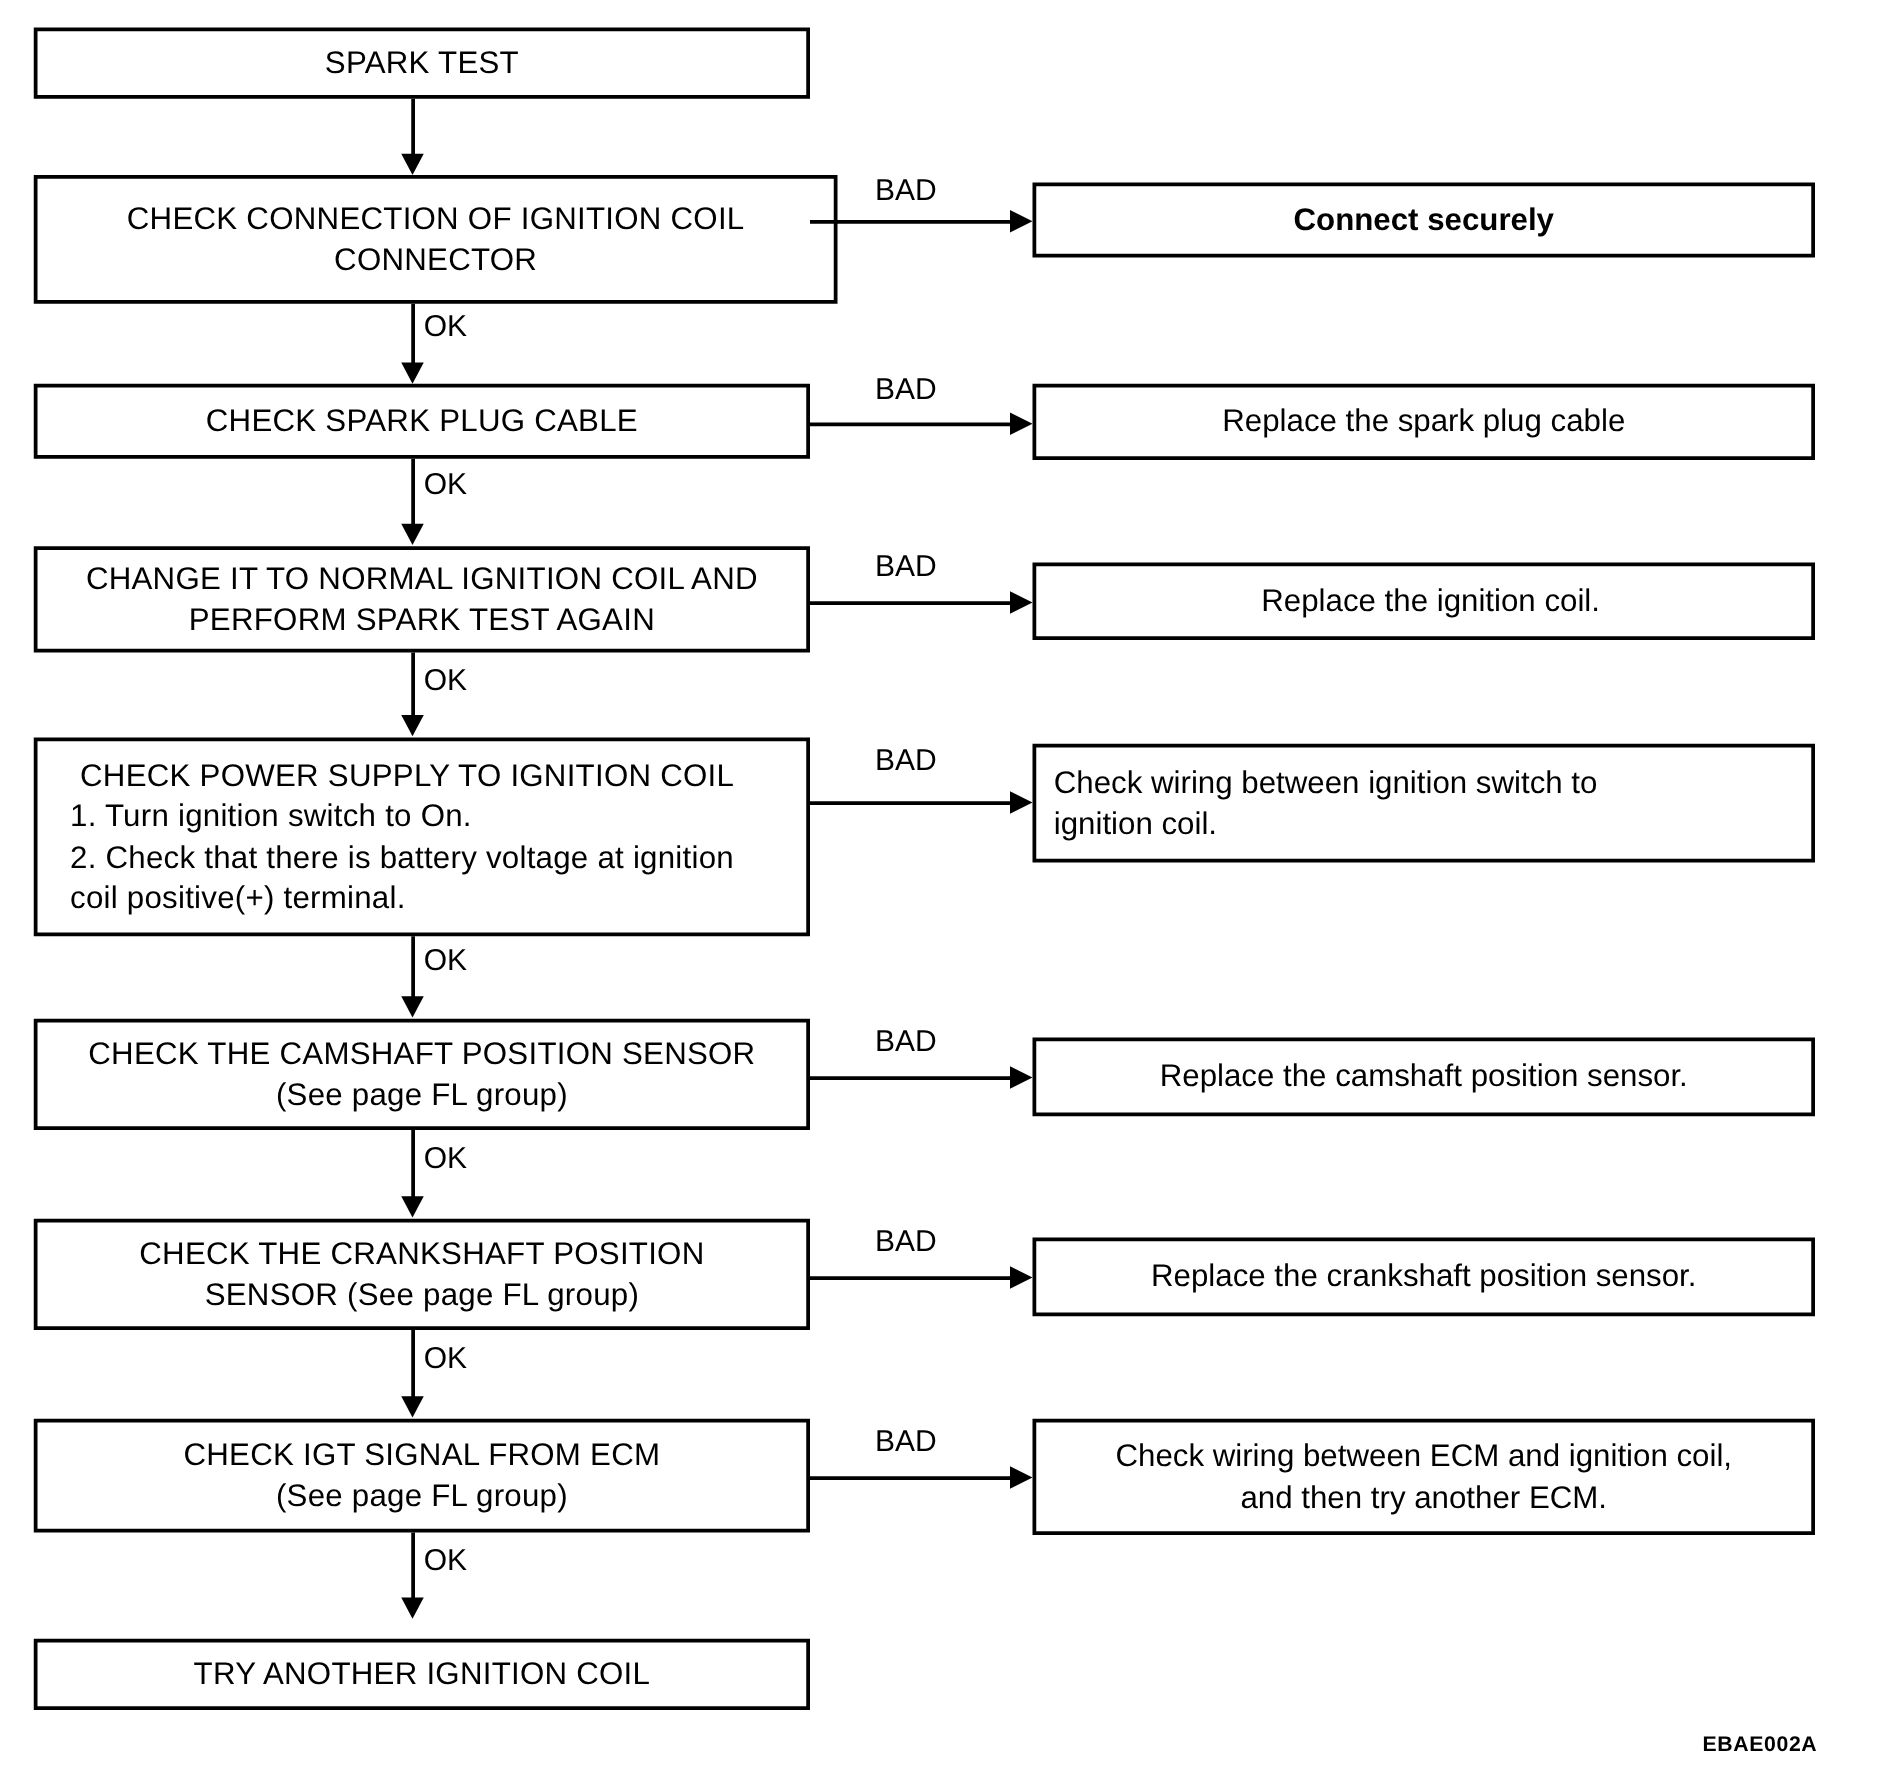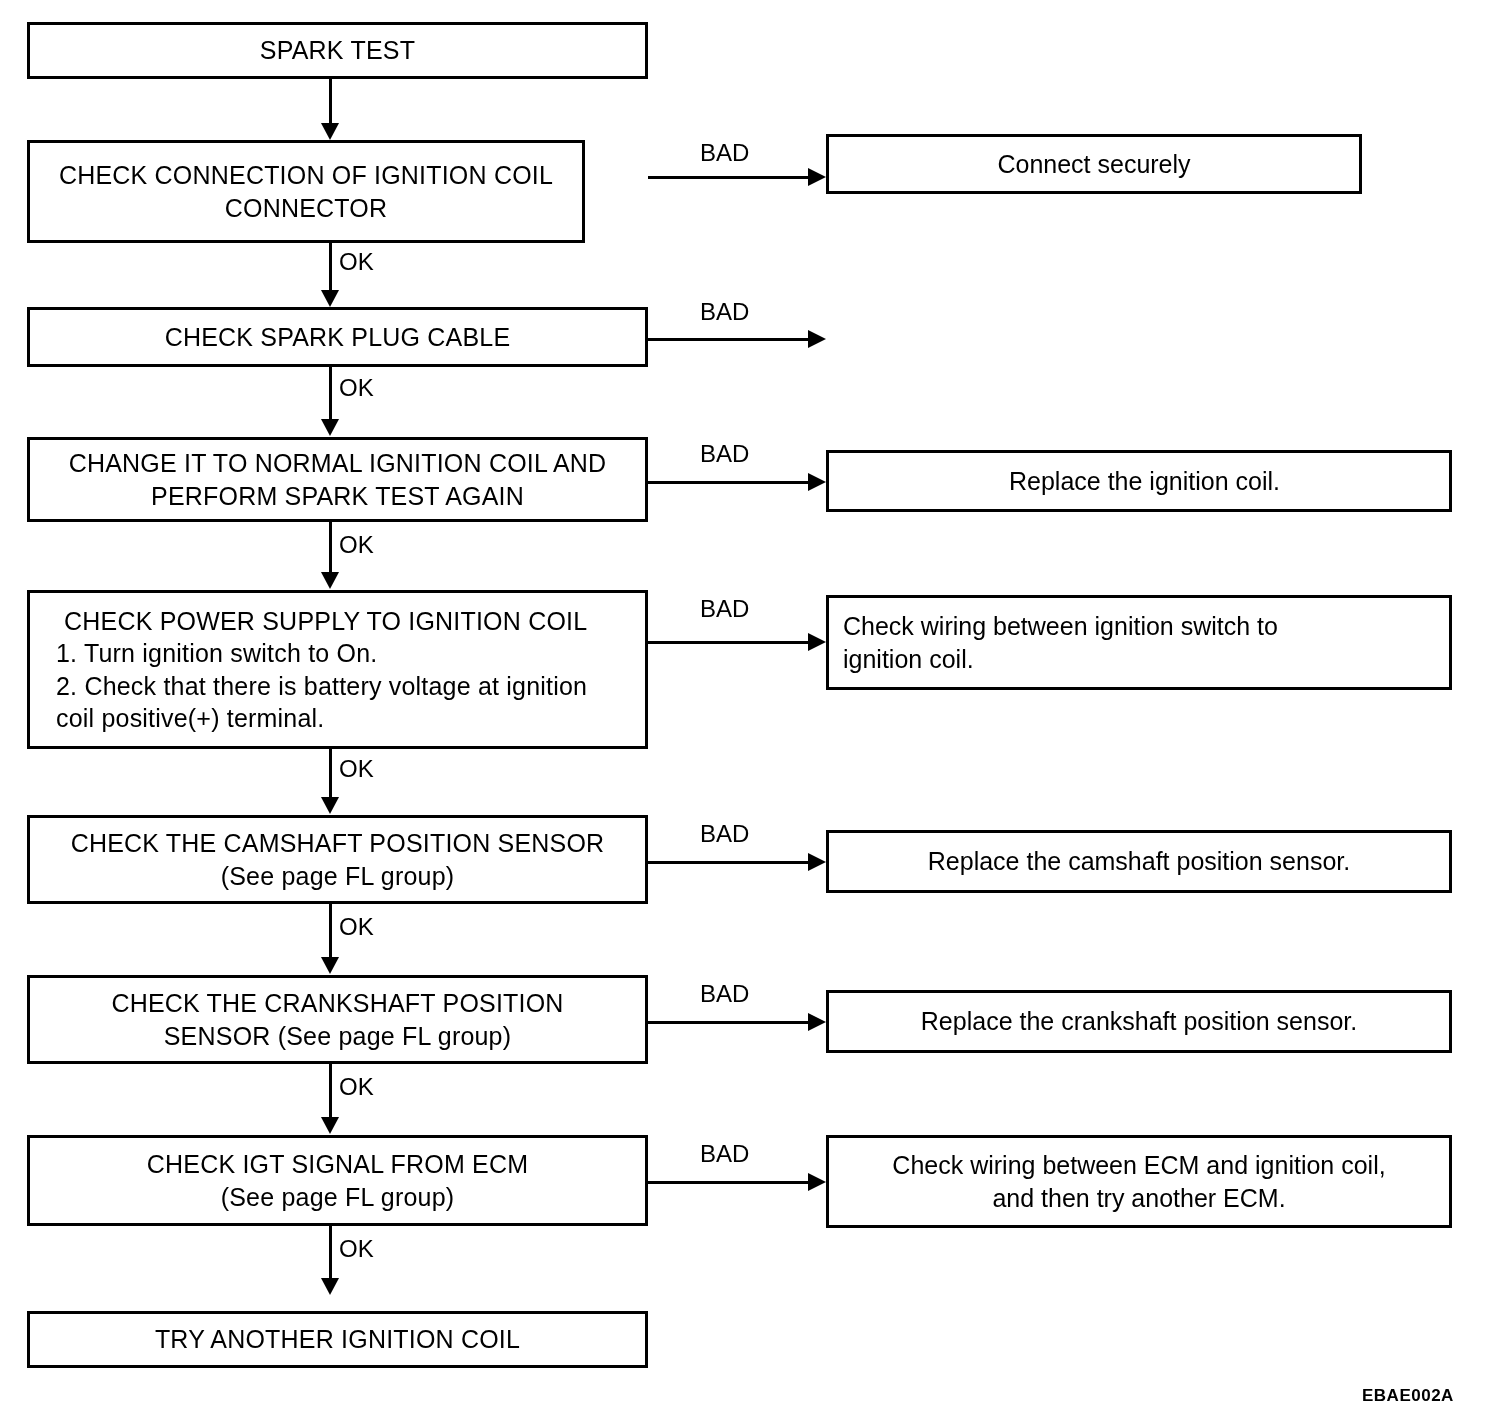--- a/index.html
+++ b/index.html
@@ -100,21 +100,21 @@
 <body>
 
 <div id="page">
 
   <div class="box upper left-step" style="left:27px; top:22px; width:621px; height:57px;">
     <div class="inner">
       <span>SPARK TEST</span>
     </div>
   </div>
 
-  <div class="box upper left-step" style="left:27px; top:140px; width:558px; height:103px;">
+  <div class="box upper left-step" style="left:27px; top:140px; width:643px; height:103px;">
     <div class="inner">
       <span>CHECK CONNECTION OF IGNITION COIL</span><br>
       <span>CONNECTOR</span>
     </div>
   </div>
 
   <div class="box upper left-step" style="left:27px; top:307px; width:621px; height:60px;">
     <div class="inner">
       <span>CHECK SPARK PLUG CABLE</span>
     </div>
@@ -156,26 +156,31 @@
       <span>(See page FL group)</span>
     </div>
   </div>
 
   <div class="box upper left-step" style="left:27px; top:1295px; width:621px; height:57px;margin-top:16px;">
     <div class="inner">
       <span>TRY ANOTHER IGNITION COIL</span>
     </div>
   </div>
 
-  <div class="box lower" style="left:826px; top:134px; width:536px; height:60px;">
+  <div class="box lower" style="left:826px; top:146px; width:626px; height:60px;font-weight:bold;">
     <div class="inner">
       <span>Connect securely</span>
     </div>
   </div>
 
+  <div class="box lower" style="left:826px; top:307px; width:626px; height:61px;">
+    <div class="inner">
+      <span>Replace the spark plug cable</span>
+    </div>
+  </div>
 
   <div class="box lower" style="left:826px; top:450px; width:626px; height:62px;padding-left:11px;">
     <div class="inner">
       <span>Replace the ignition coil.</span>
     </div>
   </div>
 
   <div class="box lower" style="left:826px; top:595px; width:626px; height:95px;">
     <div class="inner" style="text-align:left; padding-left:14px;">
       <span>Check wiring between ignition switch to</span><br>

